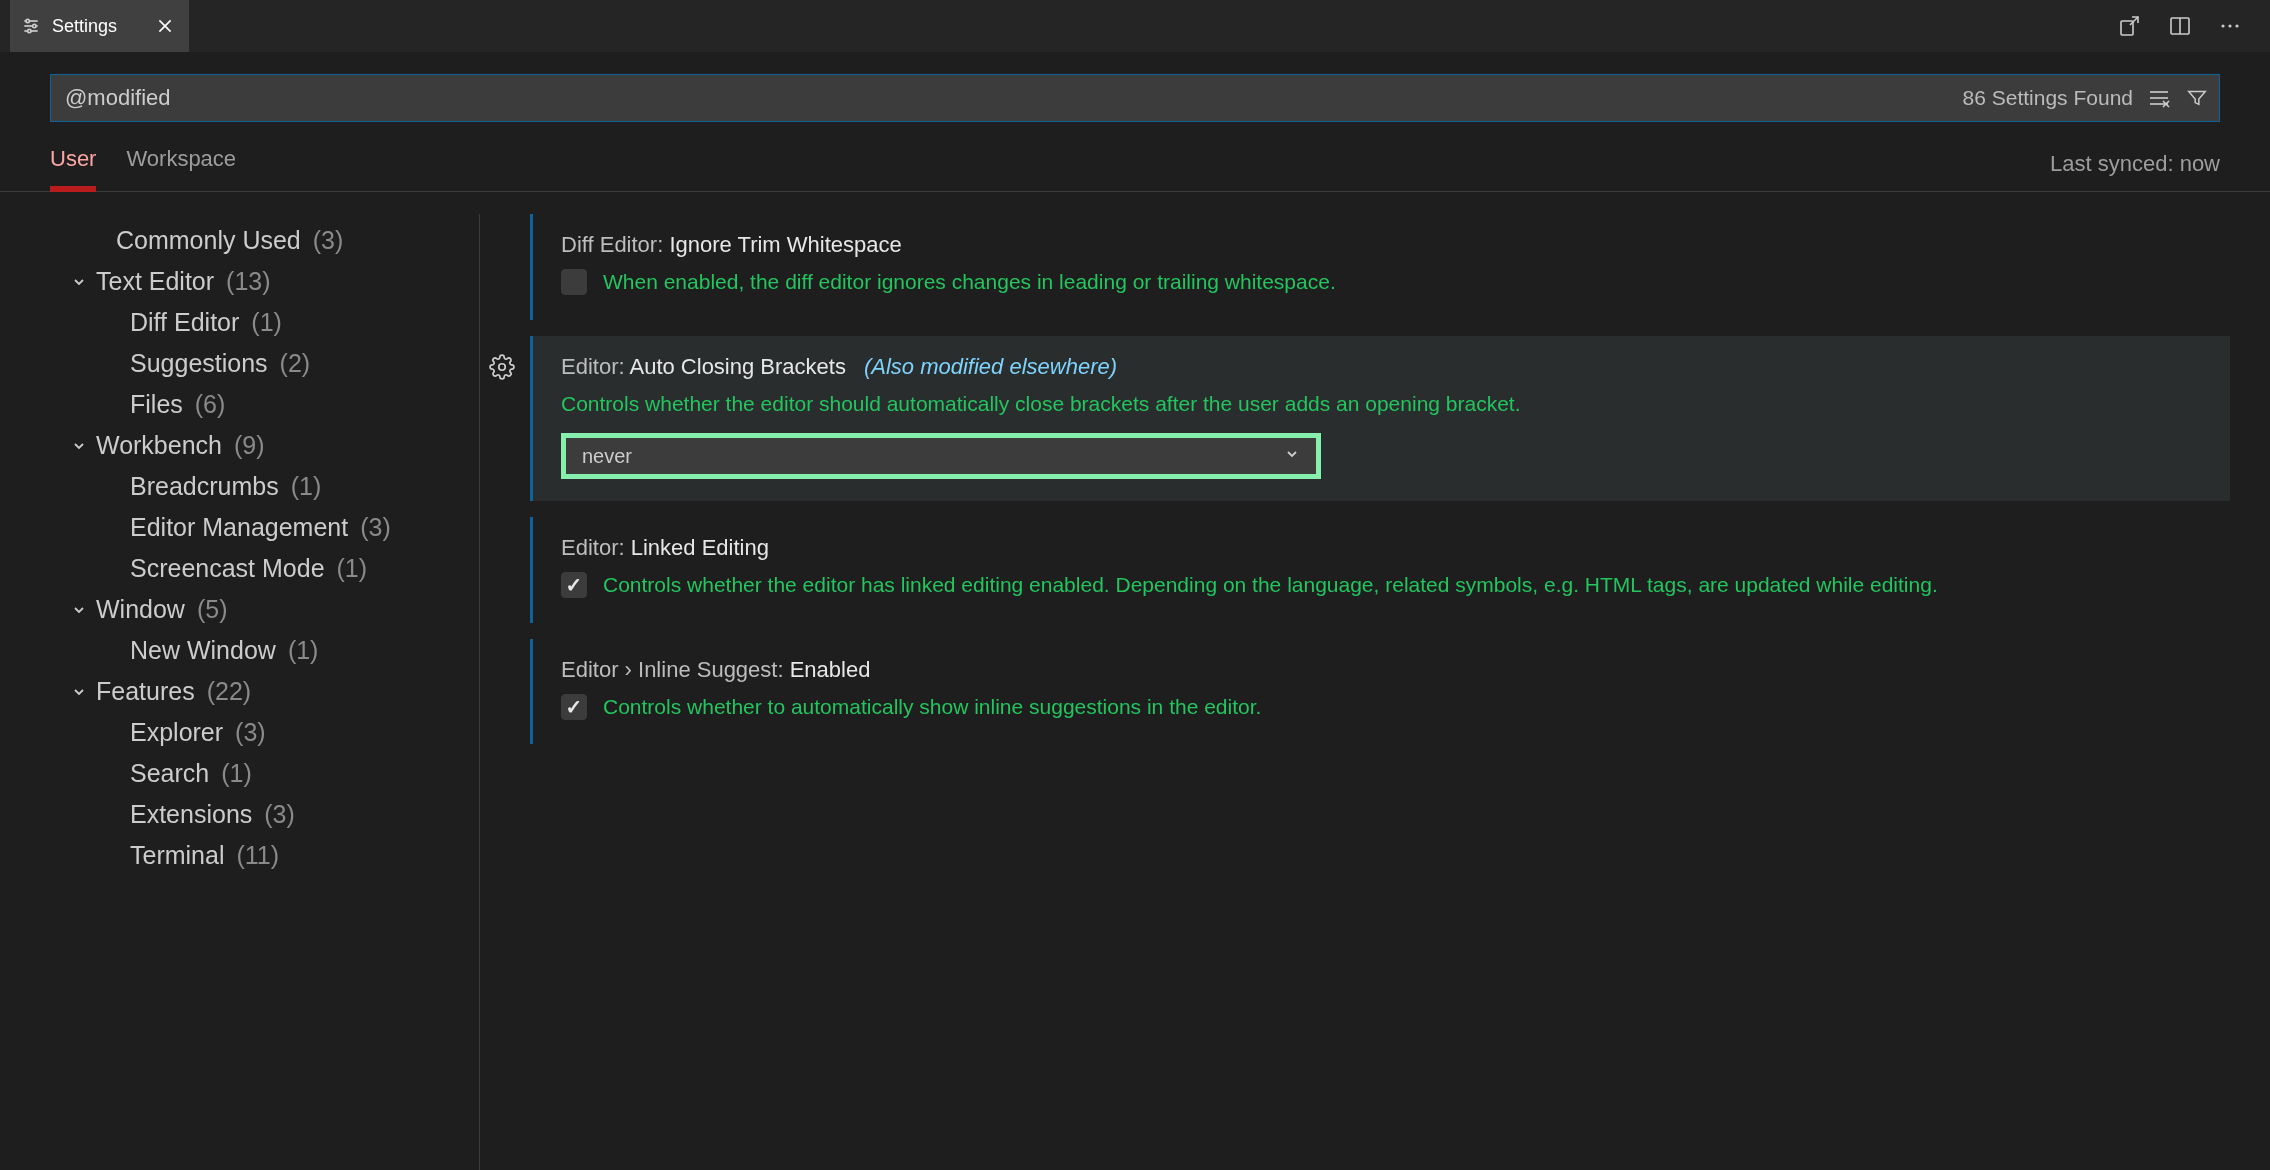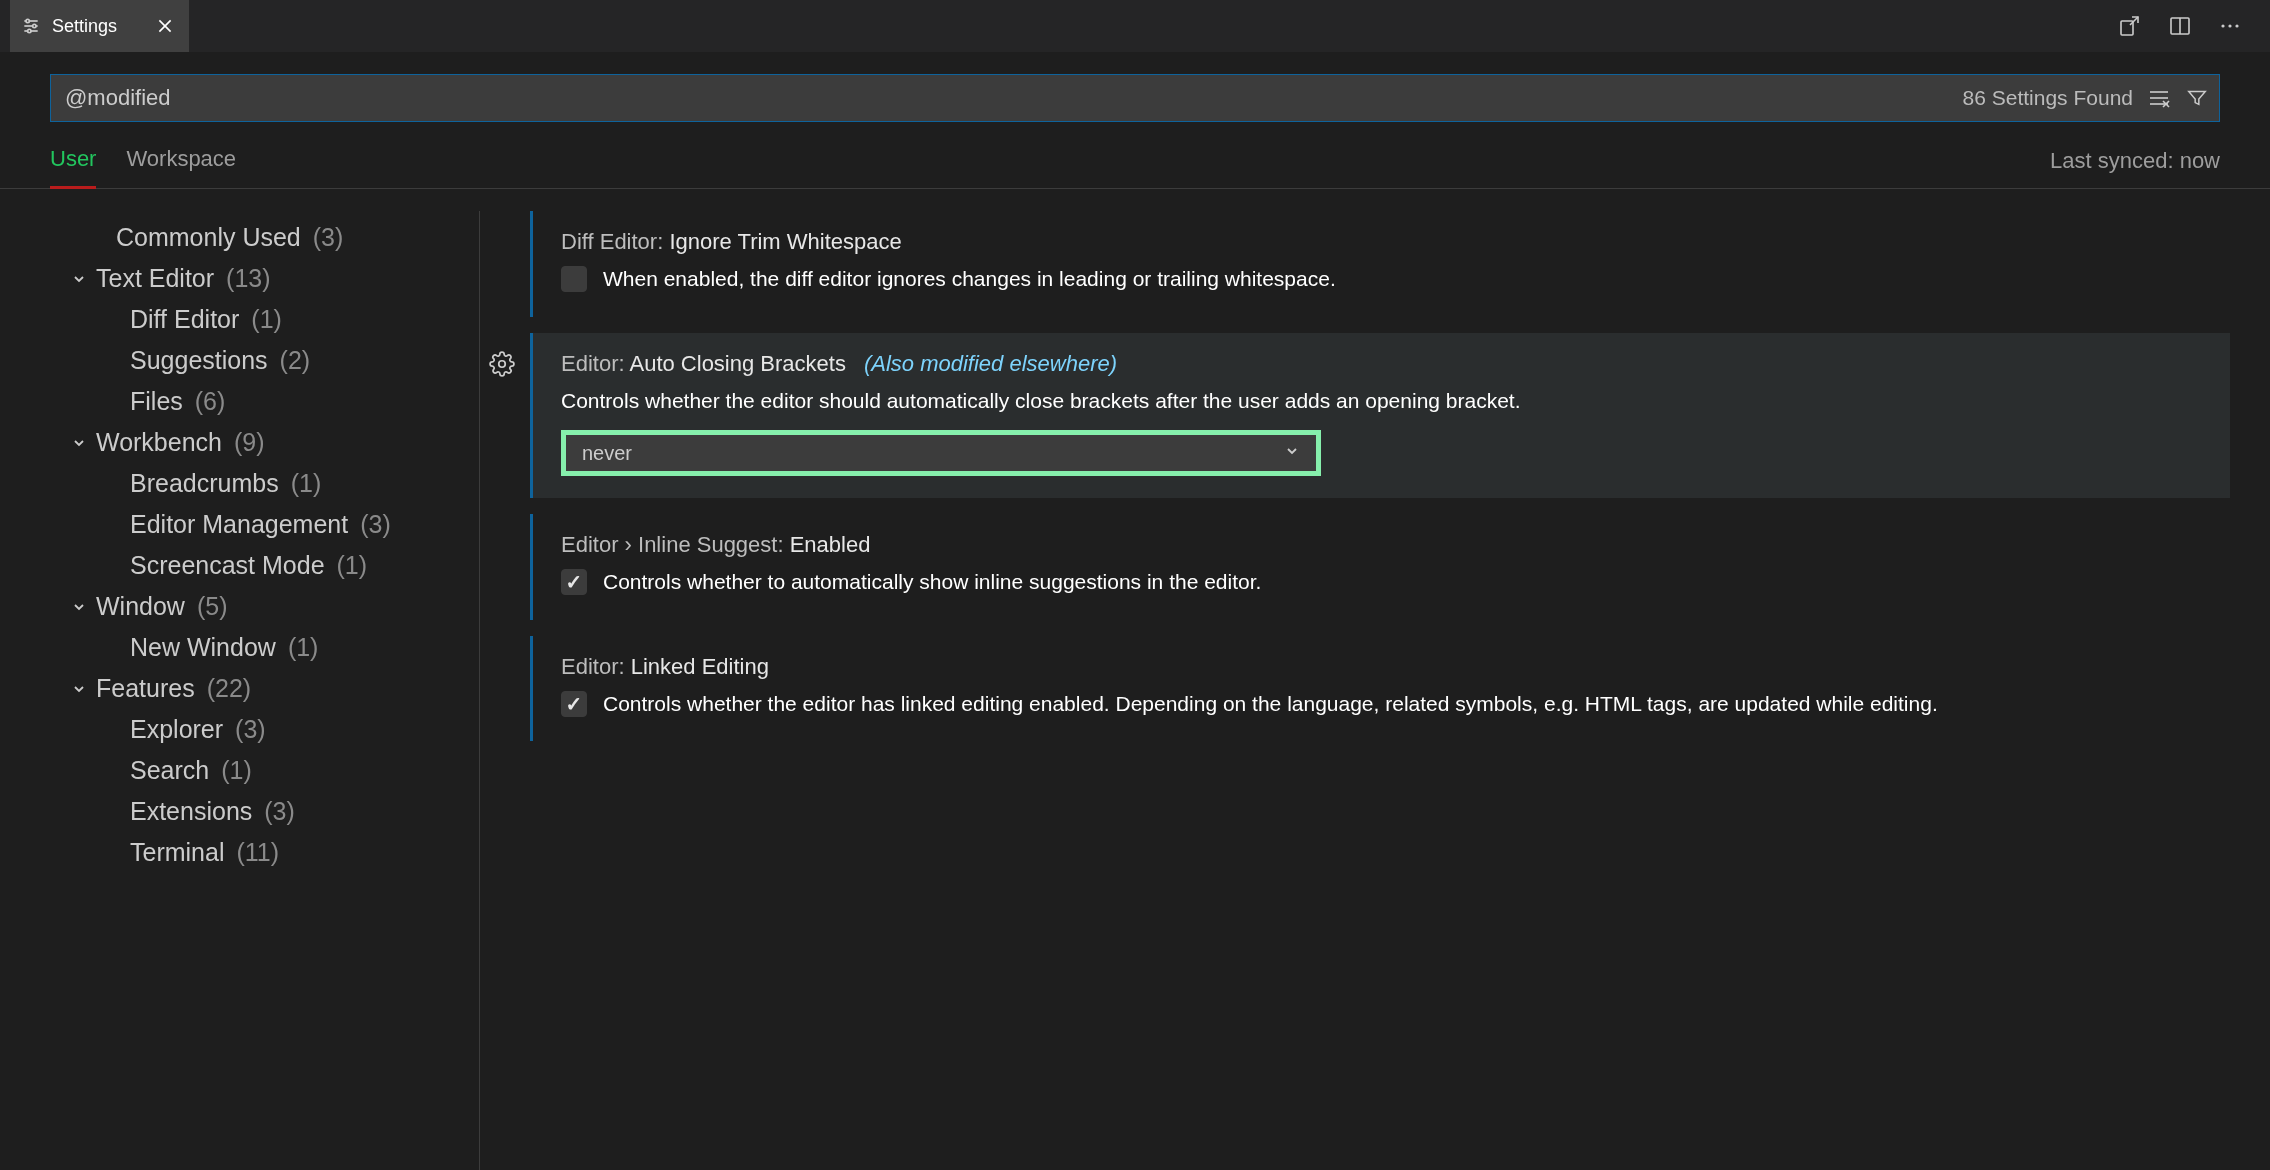--- a/index.html
+++ b/index.html
@@ -70,21 +70,21 @@
     border-bottom: 1px solid #3c3c3c;
     position: relative;
   }
   .scope-tabs { display:flex; gap: 30px; }
   .scope-tab {
     padding-bottom: 14px;
     font-size: 22px;
     color: #9d9d9d;
     cursor: pointer;
   }
-  .scope-tab.active { color: #22c55e; border-bottom: 3px solid #b91c1c; margin-bottom:-1px; }
+  .scope-tab.active { color: #fca5a5; border-bottom: 6px solid #b91c1c; margin-bottom:-1px; }
   .sync-status { color:#9d9d9d; font-size:22px; padding-bottom:14px; }
 
   
   .body {
     display:flex;
     height: calc(100% - 52px - 70px - 62px);
     padding: 22px 40px 0 60px;
   }
   .tree {
     width: 420px;
@@ -127,21 +127,21 @@
     position:absolute;
     left: -44px;
     top: 18px;
     width:26px; height:26px;
     color:#ccc;
   }
   .setting-title { font-size:22px; margin-bottom: 8px; }
   .setting-title .prefix { color:#bdbdbd; font-weight:400; }
   .setting-title .name { color:#e7e7e7; font-weight:400; }
   .setting-title .elsewhere { color:#7dd3fc; font-style: italic; font-weight:400; margin-left:18px; }
-  .setting-desc { color:#ffffff; font-size:21px; line-height:1.5; }
+  .setting-desc { color:#22c55e; font-size:21px; line-height:1.5; }
   .setting-control-row { display:flex; align-items:flex-start; gap:16px; margin-top:2px; }
   .checkbox {
     width:26px; height:26px;
     background:#3c3c3c;
     border:1px solid #3c3c3c;
     border-radius:4px;
     display:flex; align-items:center; justify-content:center;
     flex-shrink:0;
     margin-top:3px;
   }
@@ -414,27 +414,27 @@
         <div class="setting-title"><span class="prefix">Editor: </span><span class="name">Auto Closing Brackets</span><span class="elsewhere">(Also modified elsewhere)</span></div>
         <div class="setting-desc">Controls whether the editor should automatically close brackets after the user adds an opening bracket.</div>
         <div class="select-box">
           <span>never</span>
           <span class="chev-down"><svg viewBox="0 0 16 16" width="16" height="16" fill="none" stroke="currentColor" stroke-width="1.8">
               <polyline points="4,6 8,10 12,6"></polyline>
             </svg></span>
         </div>
       </div>
       <div class="setting mod-indicator">
+        <div class="setting-title"><span class="prefix">Editor: </span><span class="name">Linked Editing</span></div>
+        <div class="setting-control-row">
+          <div class="checkbox checked"></div>
+          <div class="setting-desc">Controls whether the editor has linked editing enabled. Depending on the language, related symbols, e.g. HTML tags, are updated while editing.</div>
+        </div>
+      </div>
+      <div class="setting mod-indicator">
         <div class="setting-title"><span class="prefix">Editor › Inline Suggest: </span><span class="name">Enabled</span></div>
         <div class="setting-control-row">
           <div class="checkbox checked"></div>
           <div class="setting-desc">Controls whether to automatically show inline suggestions in the editor.</div>
         </div>
       </div>
-      <div class="setting mod-indicator">
-        <div class="setting-title"><span class="prefix">Editor: </span><span class="name">Linked Editing</span></div>
-        <div class="setting-control-row">
-          <div class="checkbox checked"></div>
-          <div class="setting-desc">Controls whether the editor has linked editing enabled. Depending on the language, related symbols, e.g. HTML tags, are updated while editing.</div>
-        </div>
-      </div>
     </div>
 </div>
 
 </body></html>

